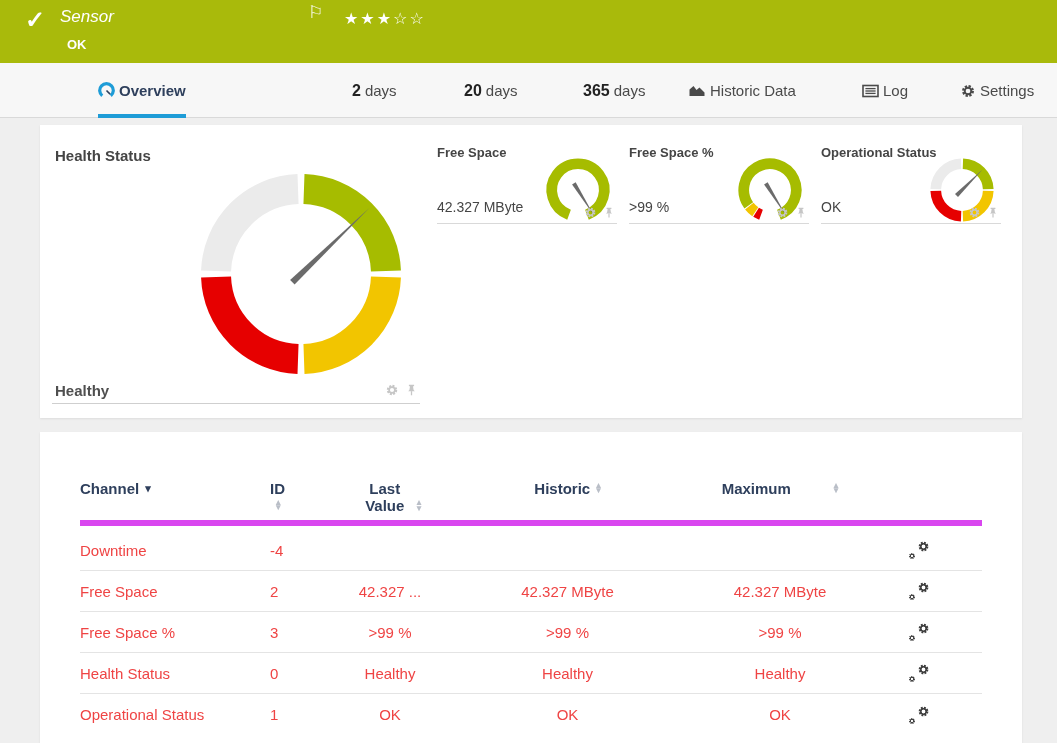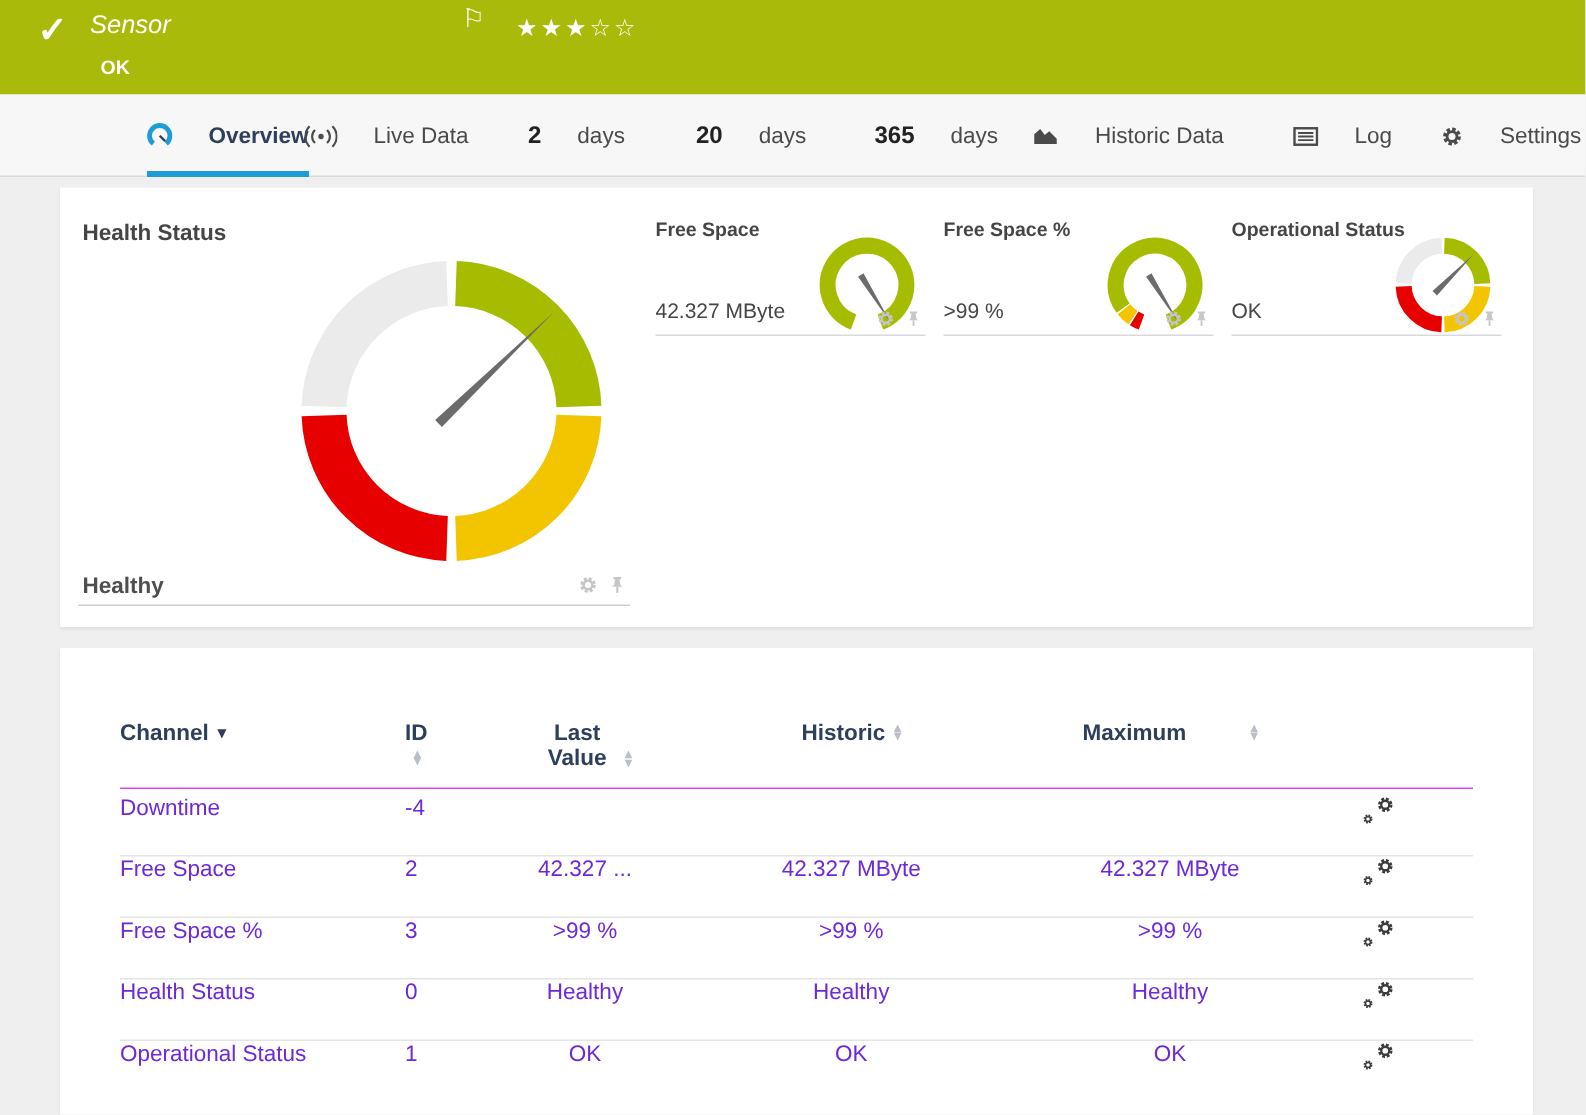--- a/index.html
+++ b/index.html
@@ -11,21 +11,21 @@
   .topbar .check { position:absolute; left:25px; top:6px; font-size:24px; font-weight:bold; }
   .topbar .kind  { position:absolute; left:60px; top:7px; font-size:17px; font-style:italic; }
   .topbar .title { position:absolute; left:128px; top:5px; font-size:22px; font-weight:bold; }
   .topbar .flag  { position:absolute; left:308px; top:2px; font-size:17px; }
   .topbar .stars { position:absolute; left:344px; top:9px; font-size:16px; letter-spacing:2px; }
   .topbar .status{ position:absolute; left:67px; top:37px; font-size:13px; font-weight:bold; }
 
   
   .tabbar { position:absolute; left:0; top:63px; width:1057px; height:55px; background:#f7f7f7;
             border-bottom:1px solid #d9d9d9; }
-  .tab { position:absolute; top:0; height:55px; display:flex; align-items:center; gap:24px;
+  .tab { position:absolute; top:0; height:55px; display:flex; align-items:center; gap:4px;
          font-size:15px; color:#4a4a4a; cursor:pointer; }
   .tab .num { font-weight:bold; font-size:16px; color:#222; }
   .tab.active { color:#2e3f5c; font-weight:bold; }
   .tab.active .underline { position:absolute; left:0; right:0; bottom:0; height:4px; background:#1e9cd7; }
   .tab svg { display:block; }
 
   
   .card { position:absolute; background:#fff; box-shadow:0 1px 2px rgba(0,0,0,0.08); }
   #card-gauges { left:40px; top:125px; width:982px; height:293px; }
   #card-table  { left:40px; top:432px; width:982px; height:380px; }
@@ -46,22 +46,22 @@
   .mini { position:absolute; top:18px; width:180px; height:81px; border-bottom:1px solid #d9d9d9; }
   #mini-free  { left:397px; }  #mini-pct { left:589px; }  #mini-oper { left:781px; }
   .mini .panel-title { position:absolute; left:0; top:2px; font-size:13px; }
   .mini .gauge { position:absolute; right:4px; top:12px; }
   .mini .value { position:absolute; left:0; bottom:8px; font-size:14px; color:#454545; }
   .mini .panel-icons { position:absolute; right:2px; bottom:4px; }
 
   
   .table { margin:48px 40px 0 40px; }
   .thead { display:flex; align-items:flex-start; min-height:46px;
-           border-bottom:1px solid #d946ef; color:#2e3f5c; font-size:15px; font-weight:bold; }
-  .trow  { display:flex; align-items:flex-start; height:41px; font-size:15px; color:#6d28d9;
+           border-bottom:6px solid #d946ef; color:#2e3f5c; font-size:15px; font-weight:bold; }
+  .trow  { display:flex; align-items:center; height:41px; font-size:15px; color:#ef4444;
            border-bottom:1px solid #e4e4e4; }
   .trow:last-child { border-bottom:none; }
   .col-channel { width:190px; display:flex; align-items:center; }
   .col-id      { width:50px;  display:flex; justify-content:flex-end;flex-direction:column; }
   .col-last    { width:140px; display:flex; justify-content:center; text-align:center; }
   .col-min     { width:215px; display:flex; justify-content:center; }
   .col-max     { width:210px; display:flex; justify-content:center;gap:37px; }
   .col-gear    { flex:1; display:flex; justify-content:center; padding-right:30px; }
   .thead .col-last span.lbl { display:inline-block; max-width:52px; }
   .caret { color:#2e3f5c; font-size:11px; margin-left:6px; }
@@ -97,28 +97,20 @@
 
 <nav class="tabbar">
   <div class="tab active" style="left:98px">
     <svg width="17" height="17" viewBox="-9 -9 18 18">
       <path d="M -4.5 5.6 A 7.2 7.2 0 1 1 4.5 5.6" fill="none" stroke="#1e9cd7" stroke-width="3.4"></path>
       <line x1="0" y1="0" x2="3.8" y2="3.8" stroke="#2e3f5c" stroke-width="1.7"></line>
     </svg>
     <span>Overview</span>
     <span class="underline"></span>
   </div>
-  <div class="tab" style="left:203px">
-    <svg width="22" height="16" viewBox="-11 -8 22 16">
-      <circle r="1.8" fill="#4a4a4a"></circle>
-      <path d="M -4 -4.4 A 6 6 0 0 0 -4 4.4 M 4 -4.4 A 6 6 0 0 1 4 4.4" fill="none" stroke="#4a4a4a" stroke-width="1.4"></path>
-      <path d="M -7.6 -6.8 A 9.6 9.6 0 0 0 -7.6 6.8 M 7.6 -6.8 A 9.6 9.6 0 0 1 7.6 6.8" fill="none" stroke="#4a4a4a" stroke-width="1.4"></path>
-    </svg>
-    <span>Live Data</span>
-  </div>
   <div class="tab" style="left:352px">
     <span class="num">2</span>
     <span>days</span>
   </div>
   <div class="tab" style="left:464px">
     <span class="num">20</span>
     <span>days</span>
   </div>
   <div class="tab" style="left:583px">
     <span class="num">365</span>

